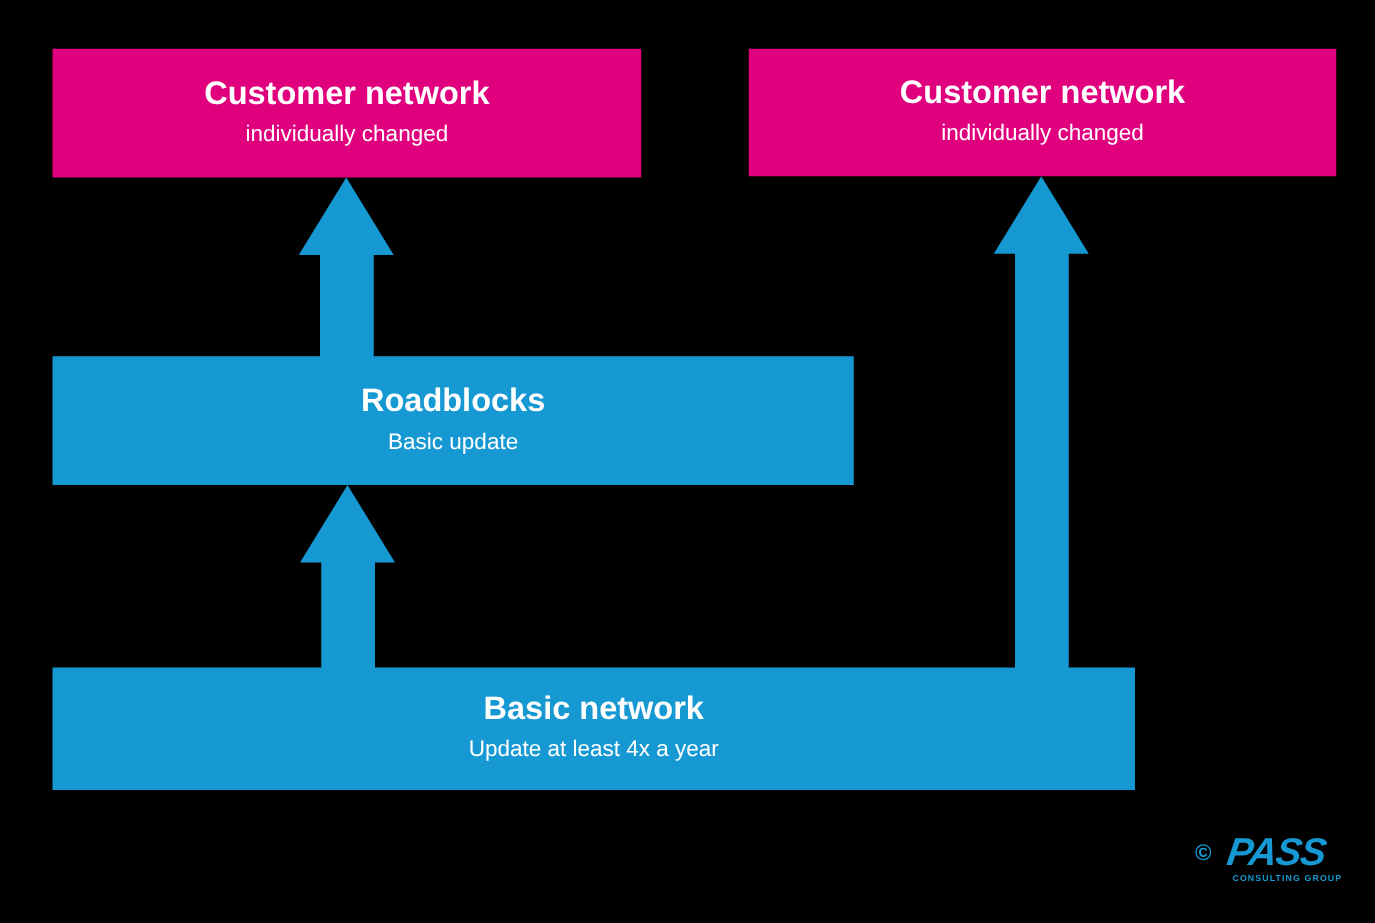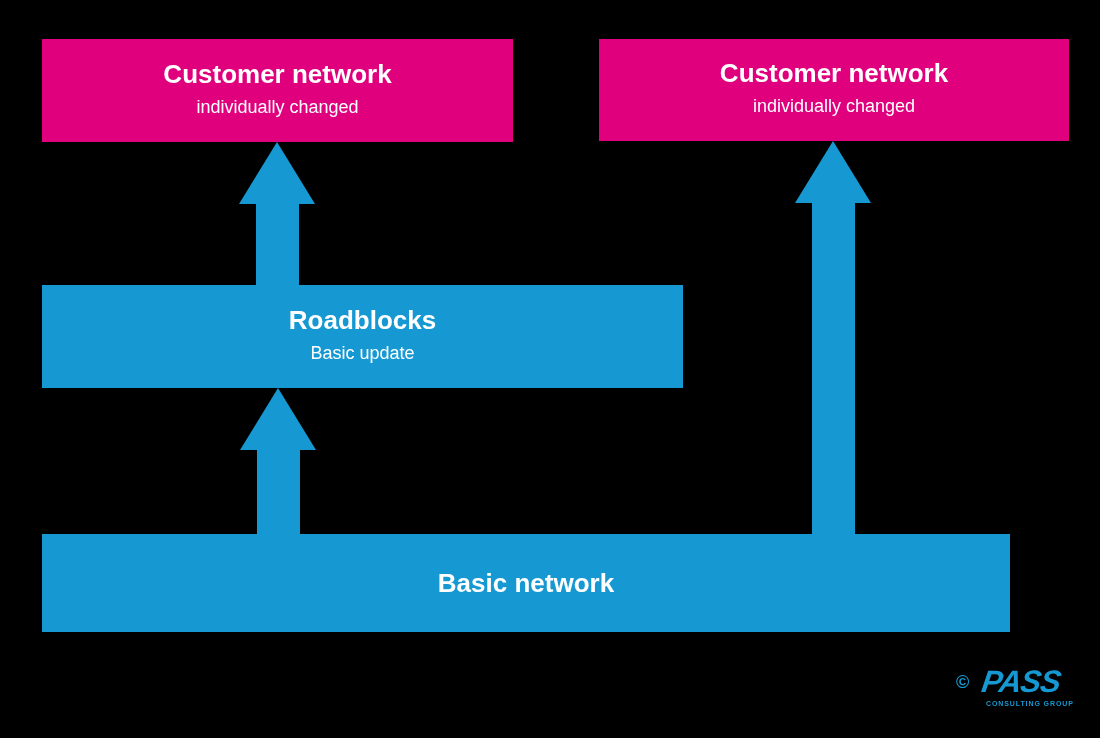--- a/index.html
+++ b/index.html
@@ -22,21 +22,21 @@
     line-height:33px;
   }
   .box .title{font-weight:bold;font-size:26px;}
   .box .subtitle{font-weight:normal;font-size:18px;}
   .box.pink{background:var(--pink);}
   .box.blue{background:var(--blue);}
 
   #box-customer-left {left:42px;  top:39px;  width:471px;  height:103px;}
   #box-customer-right{left:599px; top:39px;  width:470px;  height:102px;}
   #box-roadblocks    {left:42px;  top:285px; width:641px;  height:103px;}
-  #box-basic         {left:42px;  top:534px; width:968px; height:98px;}
+  #box-basic         {left:42px;  top:534px; width:866px; height:98px;}
 
   .arrow{position:absolute;}
   .arrow-head{
     position:absolute;width:0;height:0;
     border-left:38px solid transparent;
     border-right:38px solid transparent;
     border-bottom:62px solid var(--blue);
   }
   .arrow-shaft{position:absolute;width:43px;background:var(--blue);}
 
@@ -82,20 +82,21 @@
     <div class="subtitle">individually changed</div>
   </div>
 
   <div class="box blue" id="box-roadblocks">
     <div class="title">Roadblocks</div>
     <div class="subtitle">Basic update</div>
   </div>
 
   <div class="box blue" id="box-basic">
     <div class="title">Basic network</div>
+    <div class="subtitle">Update at least 4x a year</div>
   </div>
 
   <div class="arrow" id="arrow1">
     <div class="arrow-head"></div>
     <div class="arrow-shaft"></div>
   </div>
 
   <div class="arrow" id="arrow2">
     <div class="arrow-head"></div>
     <div class="arrow-shaft"></div>

